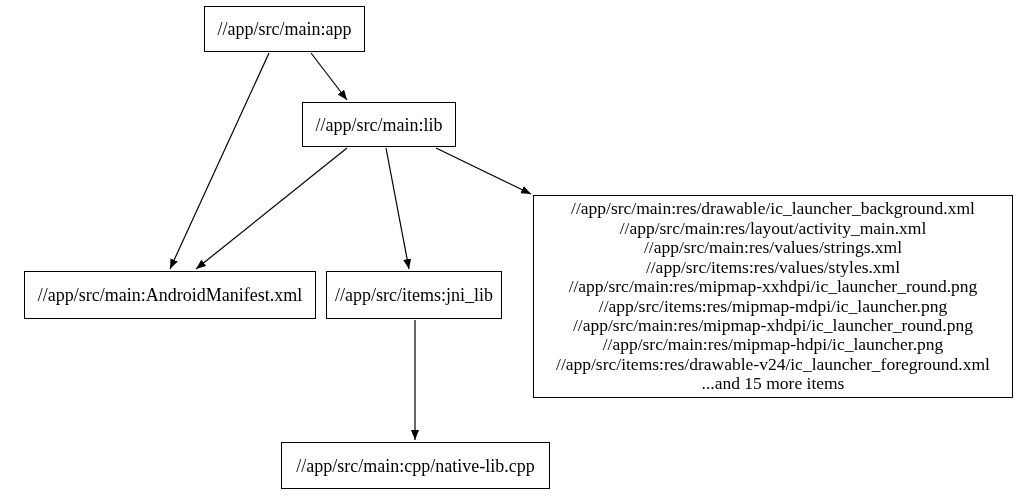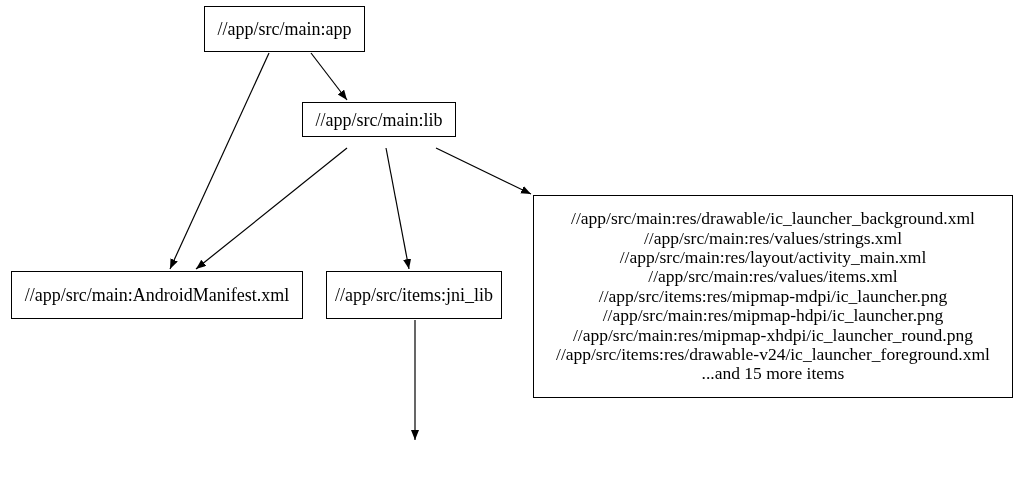--- a/index.html
+++ b/index.html
@@ -25,22 +25,22 @@
     display: flex;
     flex-direction: column;
     align-items: center;
     justify-content: center;
     text-align: center;
     font-size: 18px;
     line-height: 20px;
     white-space: nowrap;
   }
   .node-app      { left: 204px; top: 6px;   width: 161px; height: 46px; }
-  .node-lib      { left: 302px; top: 102px; width: 154px; height: 35px; }
-  .node-manifest { left: 11px;   top: 271px; width: 292px; height: 48px; }
+  .node-lib      { left: 302px; top: 102px; width: 154px; height: 45px; }
+  .node-manifest { left: 24px;   top: 271px; width: 292px; height: 48px; }
   .node-jnilib   { left: 326px; top: 271px; width: 176px; height: 48px; }
   .node-res      { left: 533px; top: 195px; width: 480px; height: 203px; font-size: 17.5px; line-height: 19.4px; }
   .node-cpp      { left: 281px; top: 442px; width: 269px; height: 47px; }
   .res-line { display: block; }
 </style>
 </head>
 <body>
 
 <div id="canvas">
 
@@ -69,24 +69,28 @@
   <div class="node node-manifest">
     <span>//app/src/main:AndroidManifest.xml</span>
   </div>
 
   <div class="node node-jnilib">
     <span>//app/src/items:jni_lib</span>
   </div>
 
   <div class="node node-res">
     <span class="res-line">//app/src/main:res/drawable/ic_launcher_background.xml</span>
+    <span class="res-line">//app/src/main:res/layout/activity_main.xml</span>
     <span class="res-line">//app/src/main:res/values/strings.xml</span>
-    <span class="res-line">//app/src/main:res/layout/activity_main.xml</span>
-    <span class="res-line">//app/src/main:res/values/items.xml</span>
+    <span class="res-line">//app/src/items:res/values/styles.xml</span>
+    <span class="res-line">//app/src/main:res/mipmap-xxhdpi/ic_launcher_round.png</span>
     <span class="res-line">//app/src/items:res/mipmap-mdpi/ic_launcher.png</span>
+    <span class="res-line">//app/src/main:res/mipmap-xhdpi/ic_launcher_round.png</span>
     <span class="res-line">//app/src/main:res/mipmap-hdpi/ic_launcher.png</span>
-    <span class="res-line">//app/src/main:res/mipmap-xhdpi/ic_launcher_round.png</span>
     <span class="res-line">//app/src/items:res/drawable-v24/ic_launcher_foreground.xml</span>
     <span class="res-line">...and 15 more items</span>
   </div>
 
+  <div class="node node-cpp">
+    <span>//app/src/main:cpp/native-lib.cpp</span>
+  </div>
 
 </div>
 
 </body></html>

